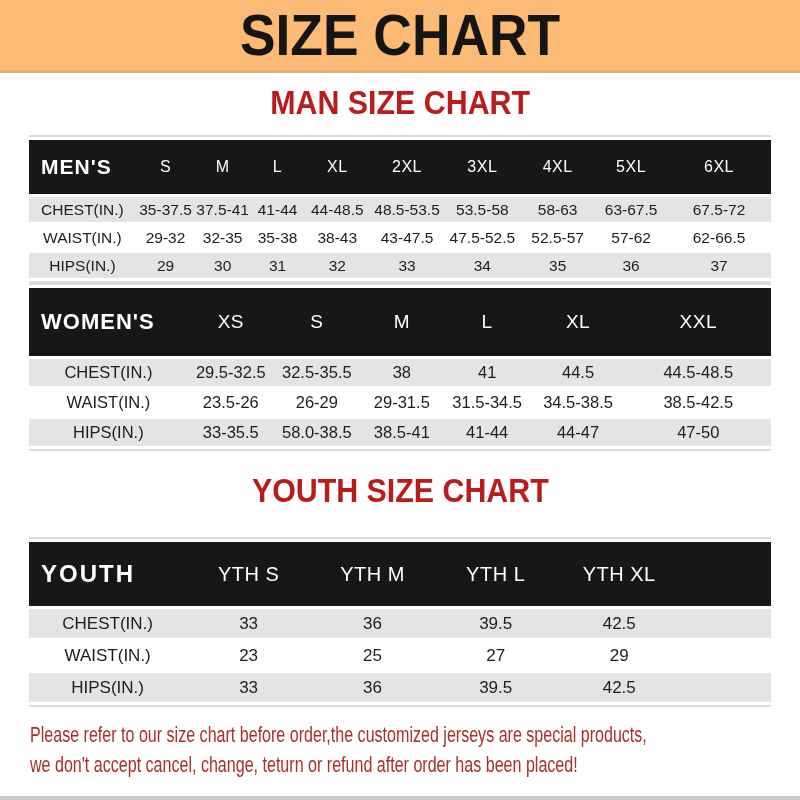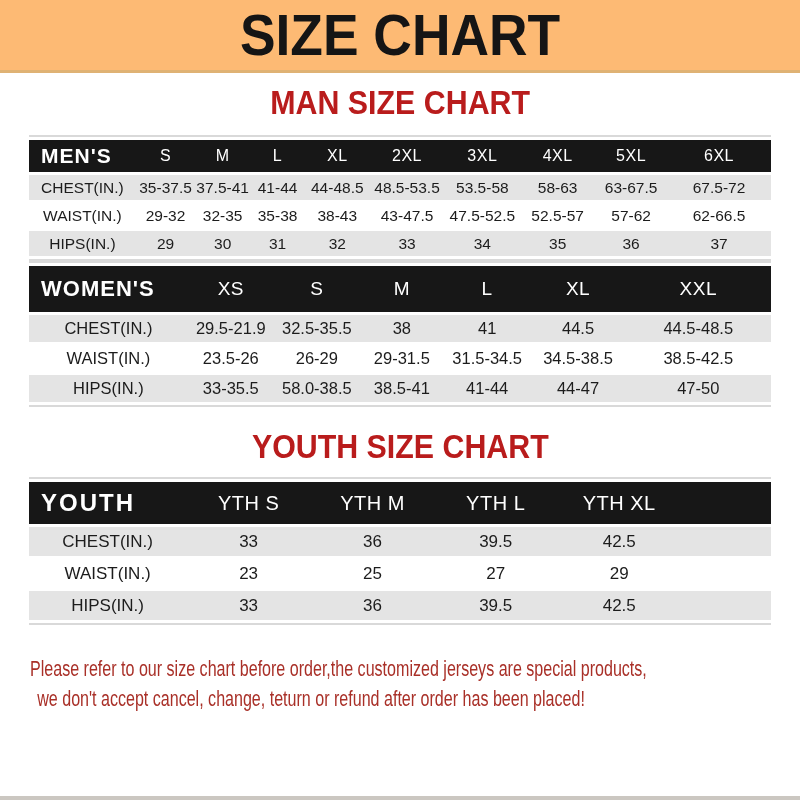--- a/index.html
+++ b/index.html
@@ -15,29 +15,29 @@
     font-size:58px;font-weight:bold;color:#151515;line-height:1;
     display:inline-block;transform:scaleX(0.92);letter-spacing:0px;
   }
   .section-heading{
     margin:0;text-align:center;font-weight:bold;color:#b91c1c;
     font-size:33px;line-height:36px;
   }
   .section-heading .cond{display:inline-block;transform:scaleX(0.92);white-space:nowrap;}
   .sec0 .section-heading{margin:12px 0 14px 0;}
   .sec1 .section-heading{margin:12px 0 12px 0;}
-  .sec2 .section-heading{margin:22px 0 12px 0;}
+  .sec2 .section-heading{margin:22px 0 28px 0;}
   table.size-table{
     width:742px;margin:0 auto;table-layout:fixed;
     border-collapse:separate;border-spacing:0 3px;
     border-top:2px solid #d9d9d9;border-bottom:2px solid #d9d9d9;
   }
   table.size-table thead th{
     background:#171717;color:#ffffff;font-weight:normal;text-align:center;
-    padding:1px;letter-spacing:0.5px;
+    padding:12px;letter-spacing:0.5px;
   }
   table.size-table thead th:first-child{
     text-align:left;padding-left:12px;font-weight:bold;
   }
   table.size-table tbody td{
     text-align:center;color:#1c1c1c;padding:0;
   }
   table.size-table tbody tr:nth-child(odd) td{background:#E4E4E4;}
   
   .men thead th{height:30px;font-size:16px;}
@@ -45,21 +45,21 @@
   .men tbody td{height:25px;font-size:15.5px;}
   
   .women thead th{height:44px;font-size:19px;}
   .women thead th:first-child{font-size:22px;letter-spacing:1px;}
   .women tbody td{height:27px;font-size:16.5px;}
   
   .youth thead th{height:40px;font-size:20px;}
   .youth thead th:first-child{font-size:24px;letter-spacing:2px;margin-left:32px;}
   .youth tbody td{height:29px;font-size:17px;}
   
-  .note{margin:29px 0 0 30px;color:#A93028;text-align:center;}
+  .note{margin:13px 0 0 30px;color:#A93028;}
   .note .note-line{
     display:block;font-size:22px;line-height:30px;white-space:nowrap;
     transform:scaleX(0.73);transform-origin:left center;
   }
   .bottom-strip{
     position:absolute;left:0;right:0;bottom:0;height:4px;background:#cbc7c1;
   }
 </style>
 </head>
 <body>
@@ -156,21 +156,21 @@
           <th>S</th>
           <th>M</th>
           <th>L</th>
           <th>XL</th>
           <th>XXL</th>
         </tr>
       </thead>
     <tbody>
         <tr>
           <td>CHEST(IN.)</td>
-          <td>29.5-21.9</td>
+          <td>29.5-32.5</td>
           <td>32.5-35.5</td>
           <td>38</td>
           <td>41</td>
           <td>44.5</td>
           <td>44.5-48.5</td>
         </tr>
         <tr>
           <td>WAIST(IN.)</td>
           <td>23.5-26</td>
           <td>26-29</td>

